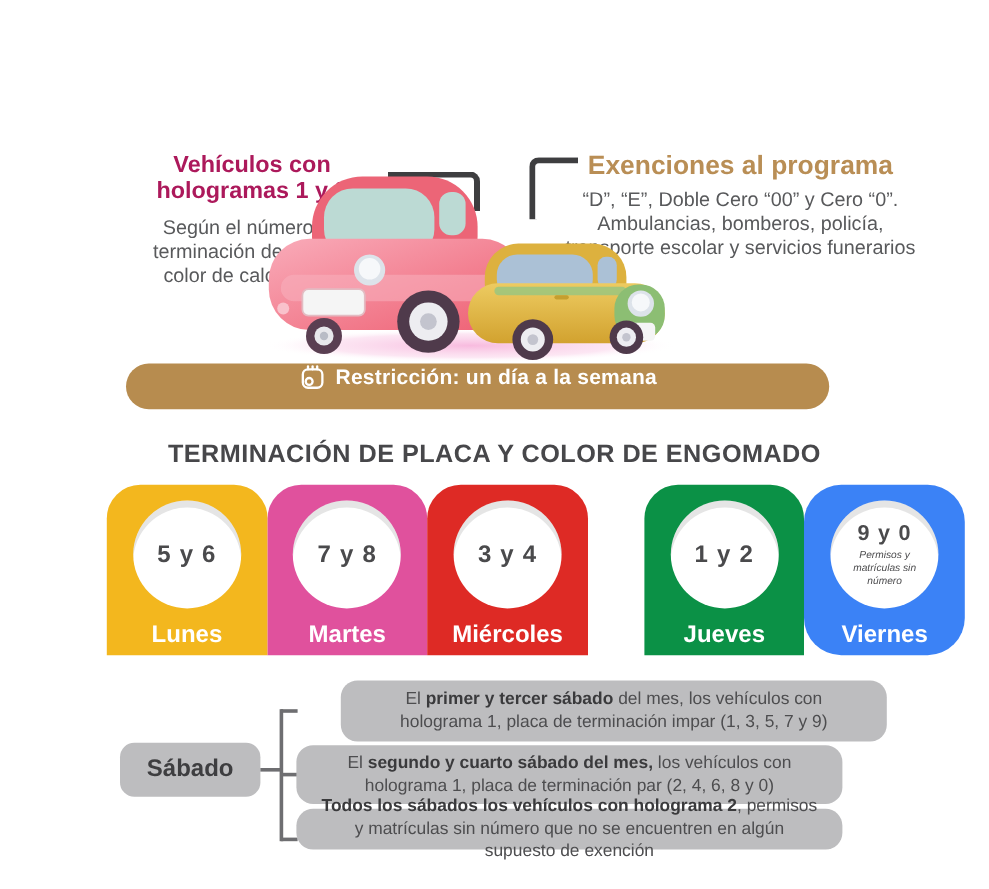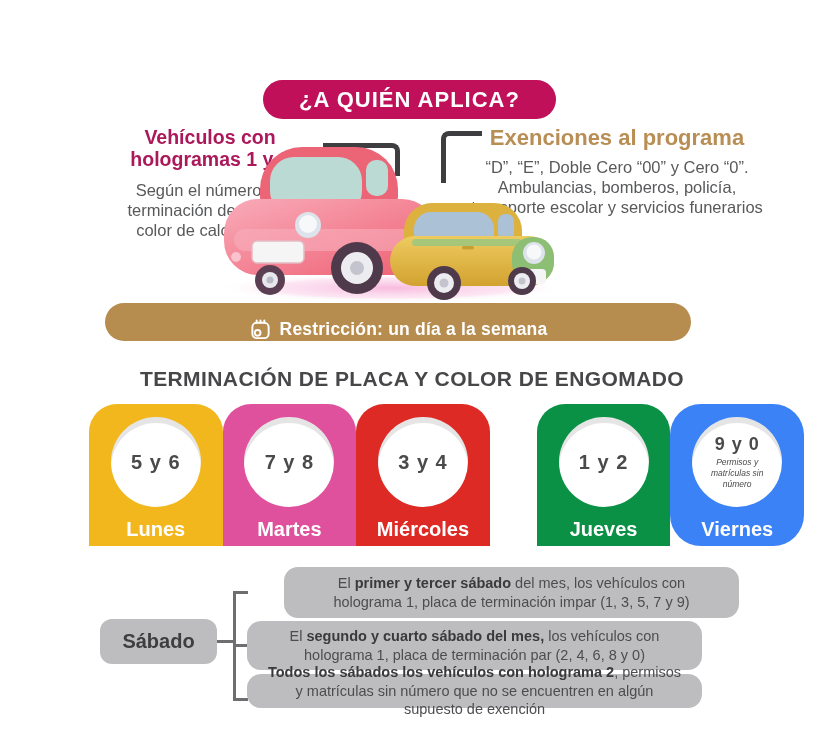--- a/index.html
+++ b/index.html
@@ -22,21 +22,21 @@
 
   .connector-left{position:absolute;left:323px;top:143px;width:72px;height:28px;
     border-top:5px solid #3E3E40;border-right:5px solid #3E3E40;border-top-right-radius:8px;}
   .connector-right{position:absolute;left:441px;top:131px;width:36px;height:47px;
     border-top:5px solid #3E3E40;border-left:5px solid #3E3E40;border-top-left-radius:8px;}
 
   .cars{position:absolute;left:212px;top:133px;width:365px;height:172px;}
 
   
   .info-bar{position:absolute;left:105px;top:303px;width:586px;height:38px;background:#B78C4F;
-    border-radius:19px;display:flex;align-items:flex-end;justify-content:center;color:#fff;}
+    border-radius:19px;display:flex;align-items:flex-start;justify-content:center;color:#fff;}
   .info-item{display:flex;align-items:center;gap:8px;}
   .info-item + .info-item{margin-left:26px;}
   .info-item .txt{font-size:17.5px;font-weight:600;letter-spacing:.2px;}
 
   
   .section-heading{position:absolute;left:0;top:367px;width:824px;text-align:center;
     color:#47474A;font-size:21px;font-weight:800;letter-spacing:.4px;}
 
   
   .days-row{position:absolute;left:57px;top:404px;width:715px;height:142px;display:flex;padding-left:32px;}
@@ -60,23 +60,20 @@
   .rule-box b{color:#3A3A3C;font-weight:700;}
   .rule-1{top:567px;height:51px;margin-left:37px;}
   .rule-2{top:621px;height:49px;}
   .rule-3{top:674px;height:34px;}
 </style>
 </head>
 <body>
 
 <div class="canvas">
 
-  <div class="title-badge">
-    <span>¿A QUIÉN APLICA?</span>
-  </div>
 
   <div class="callout callout-left">
     <div class="co-heading">Vehículos con hologramas 1 y 2</div>
     <div class="co-body">Según el número de terminación de placa y color de calcomanía</div>
   </div>
   <div class="connector-left"></div>
 
   <div class="callout callout-right">
     <div class="co-heading">Exenciones al programa</div>
     <div class="co-body">“D”, “E”, Doble Cero “00” y Cero “0”. Ambulancias, bomberos, policía, transporte escolar y servicios funerarios</div>

